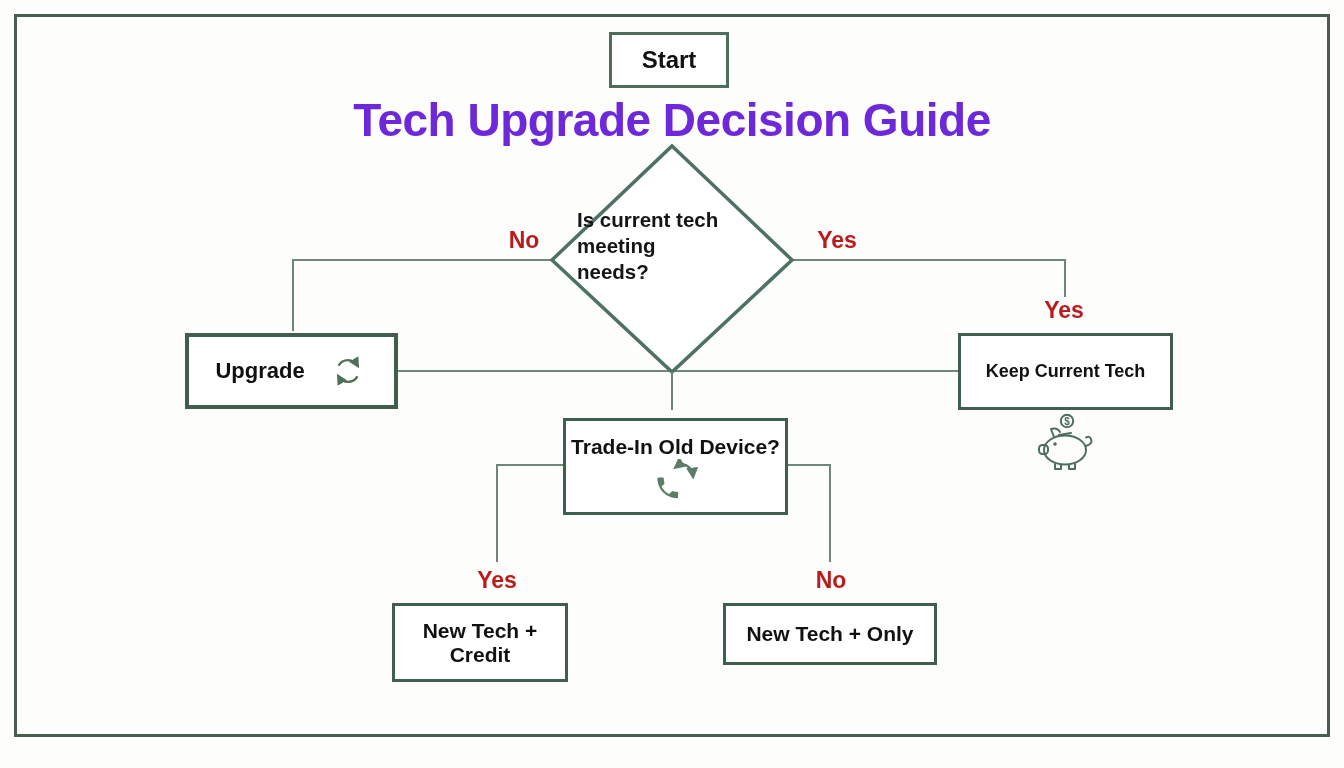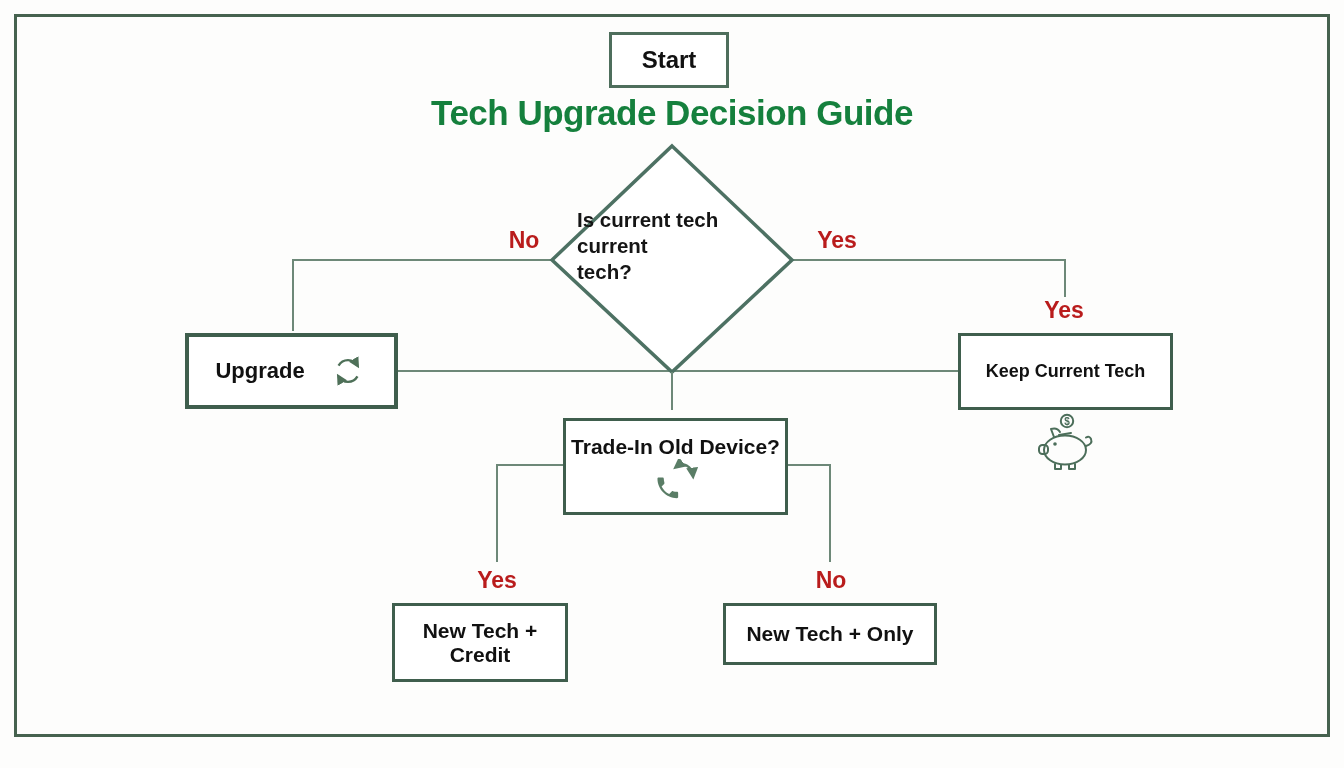--- a/index.html
+++ b/index.html
@@ -13,21 +13,21 @@
   }
   .wires{position:absolute;left:0;top:0;width:1344px;height:768px;}
   .node{
     position:absolute;box-sizing:border-box;background:#ffffff;
     border:3px solid #3f5e4d;display:flex;align-items:center;justify-content:center;
     font-weight:bold;color:#111111;text-align:center;
   }
   .start-box{left:609px;top:32px;width:120px;height:56px;font-size:24px;border-color:#4e6e5c;}
   .title{
     position:absolute;left:672px;top:93px;transform:translateX(-50%);
-    font-size:35px;font-weight:bold;color:#15803d;white-space:nowrap;letter-spacing:-0.5px;
+    font-size:46px;font-weight:bold;color:#6d28d9;white-space:nowrap;letter-spacing:-0.5px;
   }
   .question-text{
     position:absolute;left:672px;top:207px;transform:translateX(-50%);
     width:190px;font-size:20.5px;font-weight:bold;color:#151515;
     line-height:1.28;
   }
   .question-text span{display:block;}
   .edge-label{
     position:absolute;transform:translateX(-50%);font-size:23px;font-weight:bold;
     color:#b91c1c;white-space:nowrap;
@@ -64,22 +64,22 @@
   </svg>
 
   <div class="node start-box">
     <span>Start</span>
   </div>
 
   <div class="title">Tech Upgrade Decision Guide</div>
 
   <div class="question-text">
     <span>Is current tech</span>
-    <span>current</span>
-    <span>tech?</span>
+    <span>meeting</span>
+    <span>needs?</span>
   </div>
 
   <div class="edge-label lbl-no-left">No</div>
   <div class="edge-label lbl-yes-right">Yes</div>
   <div class="edge-label lbl-yes-keep">Yes</div>
   <div class="edge-label lbl-yes-credit">Yes</div>
   <div class="edge-label lbl-no-only">No</div>
 
   <div class="node upgrade-box">
     <span>Upgrade</span>

